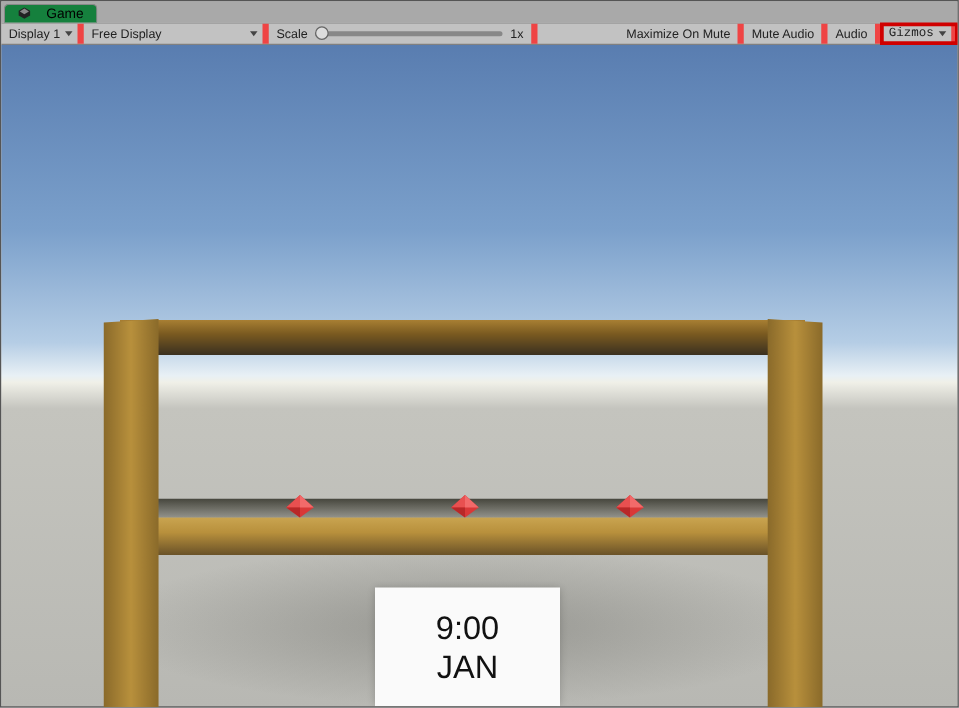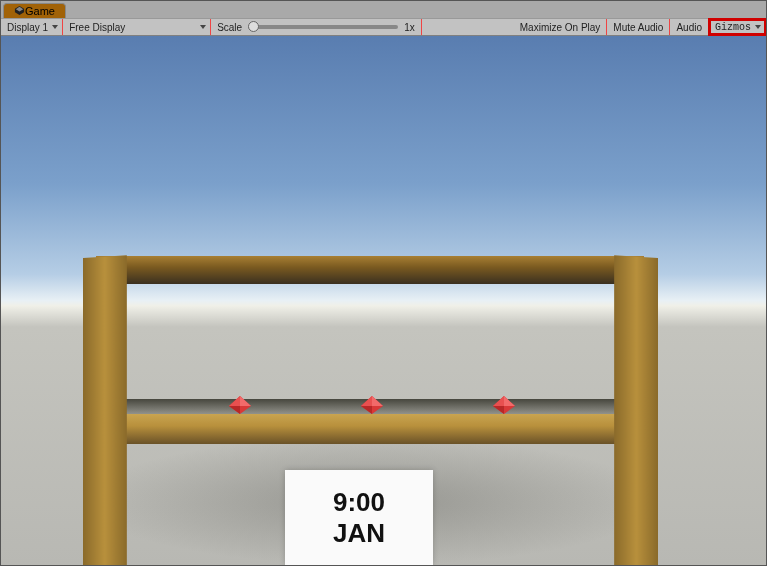--- a/index.html
+++ b/index.html
@@ -14,48 +14,48 @@
     }
     
     
     .tab-row {
       height: 17px;
       background: #a9a9a9;
       display: flex;
       align-items: flex-end;
     }
     .tab {
-      background: #a16207;
+      background: #15803d;
       border: 1px solid #888;
       border-bottom: none;
       border-radius: 4px 4px 0 0;
       padding: 1px 10px;
       font-size: 11px;
       display: flex;
       align-items: flex-start;
-      gap: 0;
+      gap: 12px;
       margin-left: 2px;
     }
     .unity-logo {
       width: 11px;
       height: 11px;
       display: inline-block;
     }
     
     
     .toolbar {
       height: 18px;
       background: #c2c2c2;
       border-top: 1px solid #999;
       border-bottom: 1px solid #808080;
       display: flex;
       align-items: stretch;
     }
     .tb-item {
-      border-right: 1px solid #ef4444;
+      border-right: 5px solid #ef4444;
       display: flex;
       align-items: center;
       padding: 0 6px;
       font-size: 10px;
       color: #222;
       white-space: nowrap;
     }
     .dropdown {
       position: relative;
       padding-right: 14px;
@@ -174,33 +174,32 @@
       top: 358px;
     }
     .gem svg { display: block; }
     .gem-1 { left: 226px; }
     .gem-2 { left: 358px; }
     .gem-3 { left: 490px; }
     
     
     .placard {
       position: absolute;
-      left: 284px;
+      left: 299px;
       bottom: 0;
       width: 148px;
       height: 95px;
       background: #fafafa;
       box-shadow: 0 0 6px rgba(0,0,0,0.2);
       display: flex;
       flex-direction: column;
       align-items: center;
       justify-content: center;
       font-family: Arial, sans-serif;
       color: #111;
-      font-weight: bold;
     }
     .placard .time { font-size: 26px; }
     .placard .month { font-size: 26px; }
     
     
     .shadow {
       position: absolute;
       left: 80px;
       top: 400px;
       width: 580px;
@@ -232,21 +231,21 @@
   </div>
   <div class="tb-item scale-item">
     <span>Scale</span>
     <div class="slider-track">
       <div class="slider-thumb"></div>
     </div>
     <span>1x</span>
   </div>
   <div class="tb-item spacer"></div>
   <div class="tb-item">
-    <span>Maximize On Play</span>
+    <span>Maximize On Mute</span>
   </div>
   <div class="tb-item">
     <span>Mute Audio</span>
   </div>
   <div class="tb-item">
     <span>Audio</span>
   </div>
   <div class="tb-item dropdown highlighted">
     <span>Gizmos</span>
   </div>

